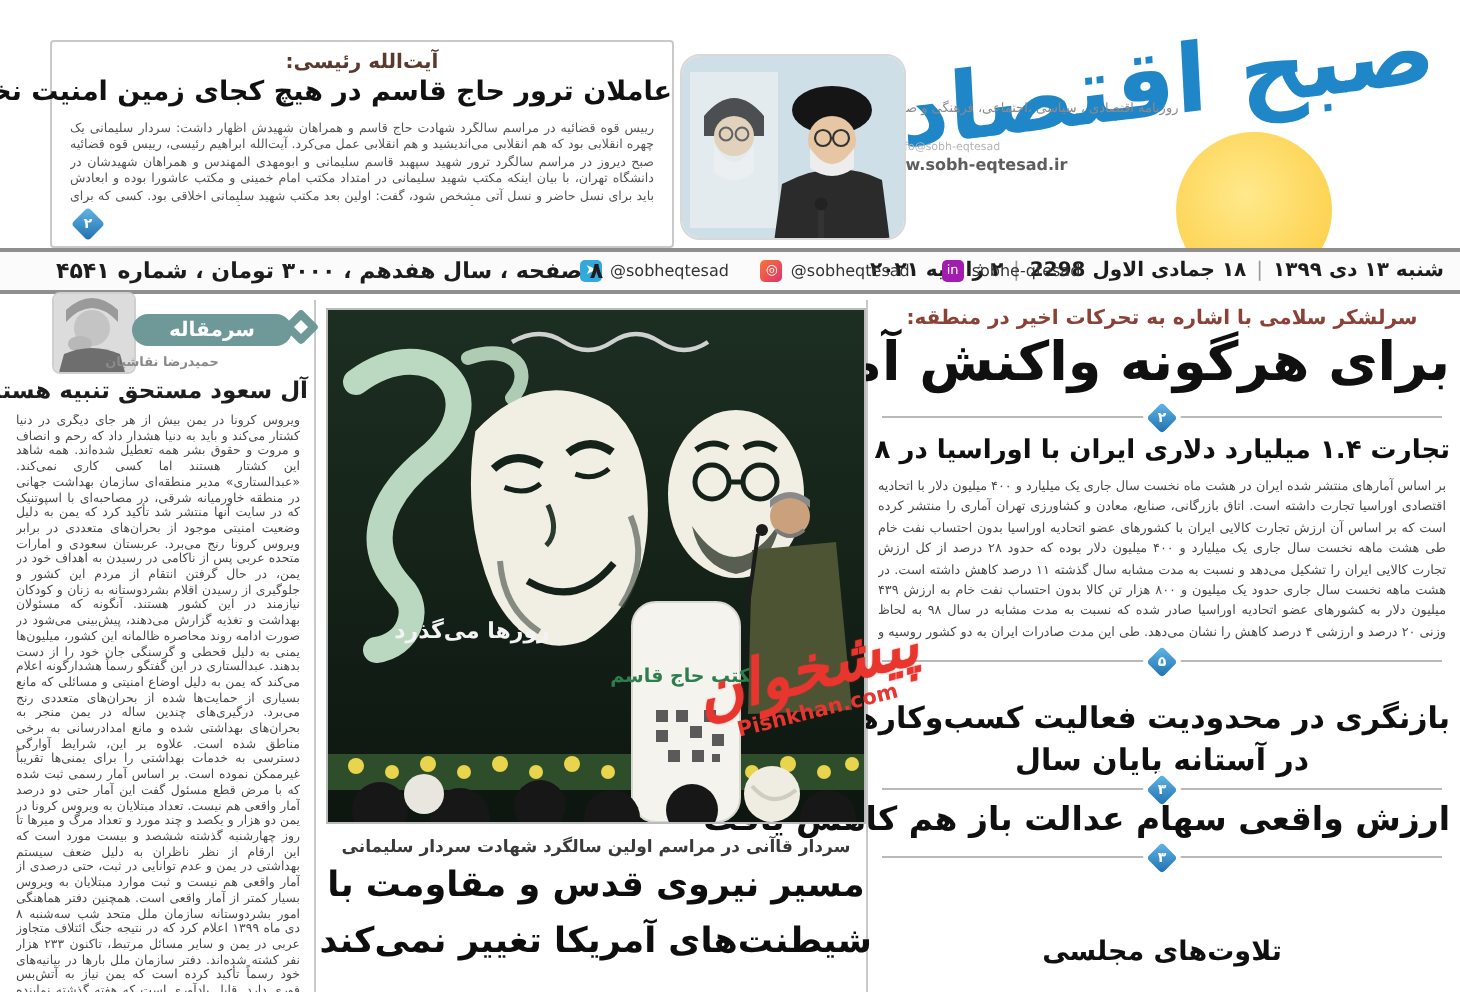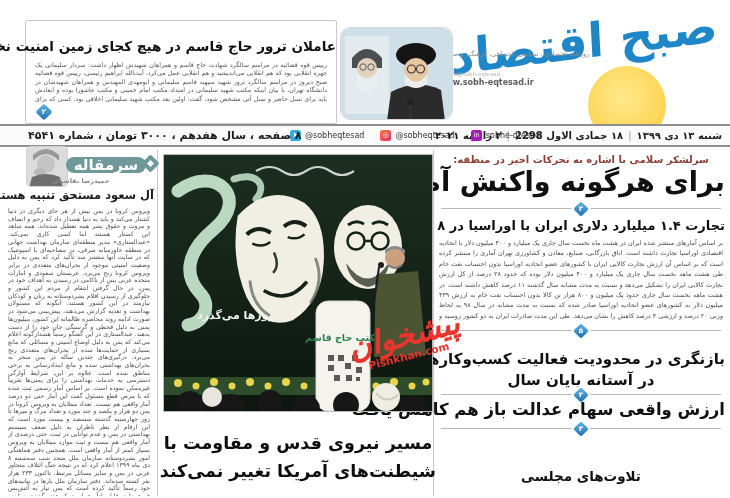--- a/index.html
+++ b/index.html
@@ -75,21 +75,21 @@
                  border:1px solid #bbb; background:#16231a; }
   .cc-kicker { position:absolute; left:160px; top:419px; width:276px; text-align:center;
                font-size:8.5px; font-weight:bold; color:#3b3b3b; }
   .cc-head { position:absolute; left:160px; width:276px; text-align:center;
              font-size:17.5px; font-weight:bold; color:#0e0e0e; white-space:nowrap; }
 
   
   .ed-photo { position:absolute; left:26px; top:146px; width:42px; height:41px; border-radius:4px;
               overflow:hidden; border:1px solid #cfcfcf; }
   .ed-banner { position:absolute; left:66px; top:157px; width:80px; height:16px; background:#6f9898;
-               border-radius:8px; color:#fff; font-size:15px; font-weight:bold;
+               border-radius:8px; color:#fff; font-size:10px; font-weight:bold;
                display:flex; align-items:center; justify-content:center; }
   .ed-banner-dmd { position:absolute; left:143px; top:156px; width:15px; height:15px; }
   .ed-banner-dmd .outer { position:absolute; inset:1px; transform:rotate(45deg); background:#6f9898; border-radius:2px; }
   .ed-banner-dmd .inner { position:absolute; inset:5px; transform:rotate(45deg); background:#fff; }
   .ed-author { position:absolute; left:8px; top:177px; width:146px; text-align:center;
                font-size:6.5px; font-weight:bold; color:#8a8a8a; }
   .ed-head { position:absolute; left:4px; top:188px; width:150px; text-align:center;
              font-size:11.5px; font-weight:bold; color:#1d1d1d; white-space:nowrap; }
   .ed-body { position:absolute; left:8px; top:207px; width:142px; height:289px; overflow:hidden;
              font-size:6.2px; line-height:7.7px; color:#4a4a4a; text-align:justify; }
@@ -130,20 +130,21 @@
         <path d="M66,46 Q77,62 88,46 L88,56 Q77,64 66,56 Z" fill="#ededed"></path>
         <circle cx="72.5" cy="41" r="4" fill="none" stroke="#333" stroke-width="1.1"></circle>
         <circle cx="81.5" cy="41" r="4" fill="none" stroke="#333" stroke-width="1.1"></circle>
         <rect x="70" y="76" width="3" height="17" fill="#333"></rect>
         <circle cx="71.5" cy="74" r="3.2" fill="#222"></circle>
       </g>
     </svg>
   </div>
 
   <div class="topbox">
+    <div class="kicker">آیت‌الله رئیسی:</div>
     <div class="headline">عاملان ترور حاج قاسم در هیچ کجای زمین امنیت نخواهند داشت</div>
     <div class="body">رییس قوه قضائیه در مراسم سالگرد شهادت حاج قاسم و همراهان شهیدش اظهار داشت: سردار سلیمانی یک چهره انقلابی بود که هم انقلابی می‌اندیشید و هم انقلابی عمل می‌کرد. آیت‌الله ابراهیم رئیسی، رییس قوه قضائیه صبح دیروز در مراسم سالگرد ترور شهید سپهبد قاسم سلیمانی و ابومهدی المهندس و همراهان شهیدشان در دانشگاه تهران، با بیان اینکه مکتب شهید سلیمانی در امتداد مکتب امام خمینی و مکتب عاشورا بوده و ابعادش باید برای نسل حاضر و نسل آتی مشخص شود، گفت: اولین بعد مکتب شهید سلیمانی اخلاقی بود. کسی که برای خدا مقاومت و جهاد می‌کند در جایگاه یک شخصیت متحول‌کننده یک جامعه، سنگ زیربنای تفکر امام خمینی این جمله است...</div>
     <div class="dmd-badge" style="left:12px; bottom:5px;">
       <div class="shape"></div>
       <div class="num">۲</div>
     </div>
   </div>
 
   <div class="datebar">
     <div class="dates">
@@ -295,20 +296,21 @@
         <circle cx="142" cy="254" r="14"></circle>
           <circle cx="182" cy="250" r="13"></circle>
           <circle cx="250" cy="254" r="14"></circle>
       </g>
       <circle cx="48" cy="242" r="10" fill="#e8e6df"></circle>
       <circle cx="222" cy="242" r="14" fill="#efece1"></circle>
       <path d="M212,238 q10,12 22,2" stroke="#cfccc0" stroke-width="2" fill="none"></path>
     </svg>
   </div>
 
+  <div class="cc-kicker">سردار قاآنی در مراسم اولین سالگرد شهادت سردار سلیمانی</div>
   <div class="cc-head" style="top:461px;">شیطنت‌های آمریکا تغییر نمی‌کند</div>
   <div class="cc-head" style="top:433px;">مسیر نیروی قدس و مقاومت با</div>
 
   <div class="ed-photo">
     <svg width="42" height="41" viewBox="0 0 42 41">
       <rect width="42" height="41" fill="#dcdcdc"></rect>
       <path d="M8,14 Q21,0 34,14 L34,8 Q21,-4 8,8 Z" fill="#9a9a9a"></path>
       <circle cx="21" cy="17" r="9" fill="#c4c4c4"></circle>
       <ellipse cx="15" cy="25" rx="6" ry="4" fill="#b8b8b8"></ellipse>
       <path d="M4,41 L38,41 L35,30 Q21,24 7,30 Z" fill="#6e6e6e"></path>

